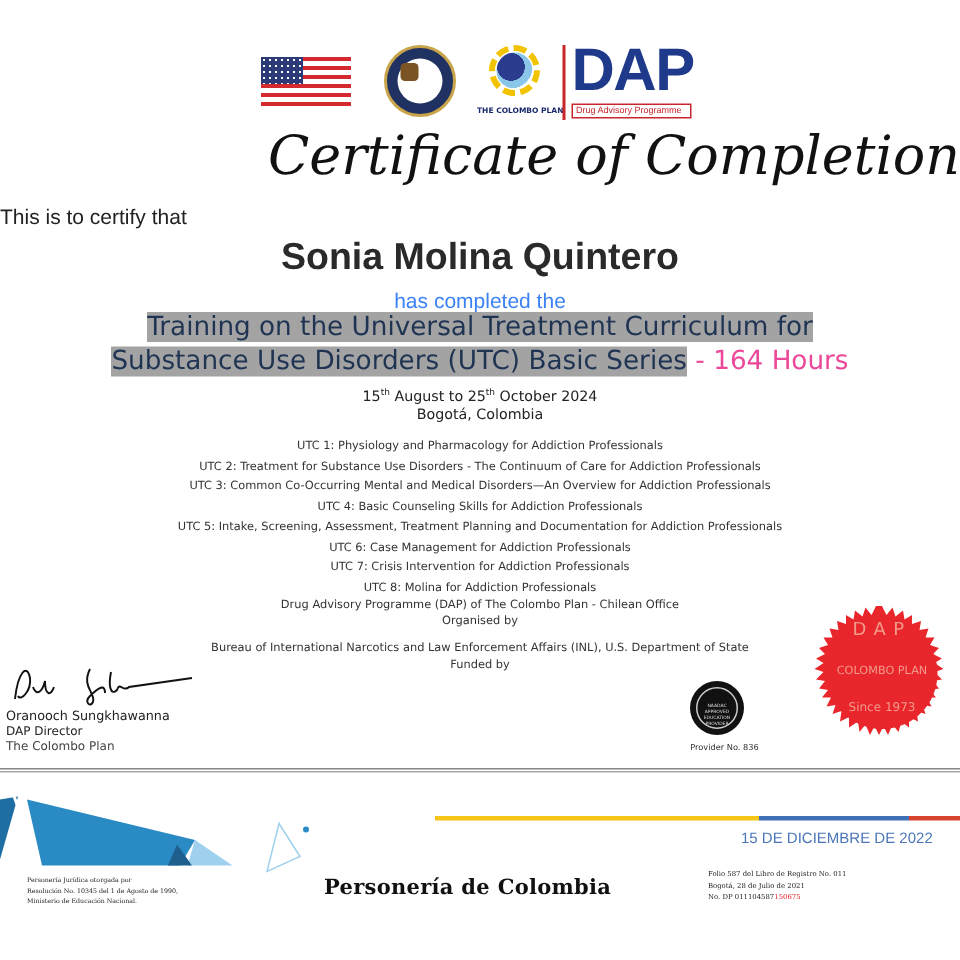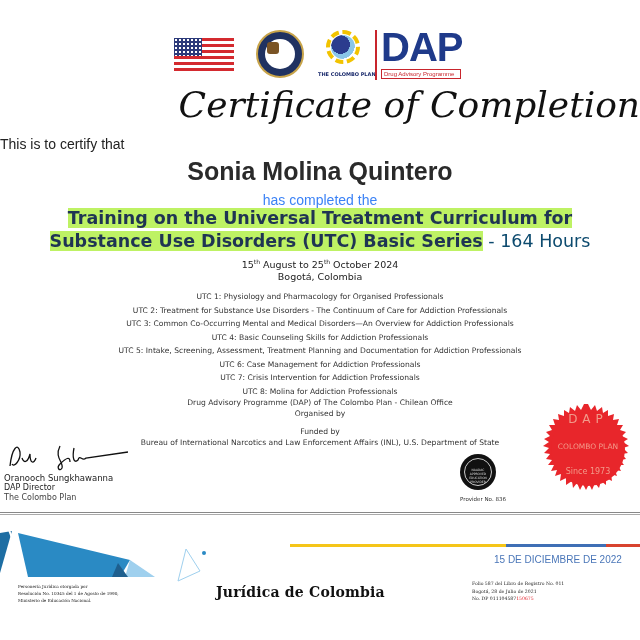--- a/index.html
+++ b/index.html
@@ -19,22 +19,22 @@
   .cp .cp-label { position: absolute; left: 0; top: 41px; width: 50px; font-size: 5px; font-weight: bold; color: #1a2a6c; text-align: center; white-space: nowrap; }
   .dap-divider { position: absolute; left: 375px; top: 2px; width: 2px; height: 50px; background: #c8252d; }
   .dap-text { position: absolute; left: 381px; top: -2px; font-family: "Liberation Sans", sans-serif; font-weight: bold; font-size: 40px; color: #1f3a8a; letter-spacing: -1px; line-height: 42px; }
   .dap-sub { position: absolute; left: 381px; top: 41px; width: 80px; border: 1px solid #c8252d; font-size: 6px; color: #c8252d; padding: 1px 2px; white-space: nowrap; font-family: "Liberation Sans", sans-serif; }
 
   .title { position: absolute; top: 84px; left: 0; width: 640px; text-align: right; font-family: "DejaVu Serif", serif; font-style: italic; font-size: 36px; color: #111; letter-spacing: 0px; }
   .certify { position: absolute; top: 136px; left: 0; width: 640px; text-align: left; font-family: "Liberation Sans", sans-serif; font-size: 14px; color: #222; }
   .name { position: absolute; top: 157px; left: 0; width: 640px; text-align: center; font-family: "Liberation Sans", sans-serif; font-weight: bold; font-size: 25px; color: #2a2a2a; }
   .completed { position: absolute; top: 192px; left: 0; width: 640px; text-align: center; font-family: "Liberation Sans", sans-serif; font-size: 14px; color: #3b82f6; }
   .course { position: absolute; top: 207px; left: 0; width: 640px; text-align: center; font-family: "DejaVu Sans", sans-serif; font-size: 17.5px; line-height: 23px; color: #1f3453; }
-  .course .hl { background: #bef264; font-weight: bold; }
-  .course .plain { color: #0c4a6e; }
+  .course .hl { background: #a3a3a3; }
+  .course .plain { color: #ec4899; }
   .dates { position: absolute; top: 256px; left: 0; width: 640px; text-align: center; font-size: 9.5px; line-height: 12px; color: #222; }
   .dates sup { font-size: 6px; }
 
   .modules { position: absolute; top: 290px; left: 0; width: 640px; text-align: center; font-size: 7.6px; line-height: 13.5px; color: #333; }
   .org { position: absolute; top: 397px; left: 0; width: 640px; text-align: center; font-size: 7.6px; line-height: 11px; color: #333; }
   .fund { position: absolute; top: 426px; left: 0; width: 640px; text-align: center; font-size: 7.6px; line-height: 11px; color: #333; }
 
   .sigblock { position: absolute; left: 4px; top: 438px; width: 130px; height: 70px; }
   .sigline { position: absolute; left: 0; top: 0; }
   .signer { position: absolute; left: 0; top: 35px; width: 126px; text-align: left; font-size: 8.5px; line-height: 10px; color: #222; }
@@ -93,37 +93,37 @@
 </div>
 
 <div class="dates">
   <div>
     <span>15</span><sup>th</sup><span> August to 25</span><sup>th</sup><span> October 2024</span>
   </div>
   <div>Bogotá, Colombia</div>
 </div>
 
 <div class="modules">
-  <div>UTC 1: Physiology and Pharmacology for Organised Professionals</div>
+  <div>UTC 1: Physiology and Pharmacology for Addiction Professionals</div>
   <div>UTC 2: Treatment for Substance Use Disorders - The Continuum of Care for Addiction Professionals</div>
   <div>UTC 3: Common Co-Occurring Mental and Medical Disorders—An Overview for Addiction Professionals</div>
   <div>UTC 4: Basic Counseling Skills for Addiction Professionals</div>
   <div>UTC 5: Intake, Screening, Assessment, Treatment Planning and Documentation for Addiction Professionals</div>
   <div>UTC 6: Case Management for Addiction Professionals</div>
   <div>UTC 7: Crisis Intervention for Addiction Professionals</div>
   <div>UTC 8: Molina for Addiction Professionals</div>
 </div>
 
 <div class="org">
   <div>Drug Advisory Programme (DAP) of The Colombo Plan - Chilean Office</div>
   <div>Organised by</div>
 </div>
 <div class="fund">
+  <div>Bureau of International Narcotics and Law Enforcement Affairs (INL), U.S. Department of State</div>
   <div>Funded by</div>
-  <div>Bureau of International Narcotics and Law Enforcement Affairs (INL), U.S. Department of State</div>
 </div>
 
 <div class="sigblock">
   <svg class="sigline" width="130" height="36" viewBox="0 0 130 36">
     <path d="M6 28 C8 10, 14 4, 16 14 C17 22, 10 30, 8 26 M18 20 C20 26, 24 24, 26 16 C26 26, 30 26, 32 20 M56 8 C50 20, 60 24, 58 30 C56 34, 52 30, 56 26 C62 20, 66 18, 66 24 M70 10 C68 20, 70 26, 74 22 C76 16, 78 24, 82 20 L124 14" fill="none" stroke="#111" stroke-width="1.3"></path>
   </svg>
   <div class="signer">
     <div>Oranooch Sungkhawanna</div>
     <div class="role">DAP Director</div>
     <div class="org2">The Colombo Plan</div>
@@ -164,18 +164,18 @@
     <div class="b"></div>
     <div class="r"></div>
 </div>
 <div class="fdate">15 DE DICIEMBRE DE 2022</div>
 
 <div class="legal-left">
   <div>Personería Jurídica otorgada por</div>
   <div>Resolución No. 10345 del 1 de Agosto de 1990,</div>
   <div>Ministerio de Educación Nacional.</div>
 </div>
-<div class="republica">Jurídica de Colombia</div>
+<div class="republica">Personería de Colombia</div>
 <div class="legal-right">
   <div>Folio 587 del Libro de Registro No. 011</div>
   <div>Bogotá, 28 de Julio de 2021</div>
   <div><span>No. DP 011104587</span><span class="red">150675</span></div>
 </div>
 
 </body></html>

